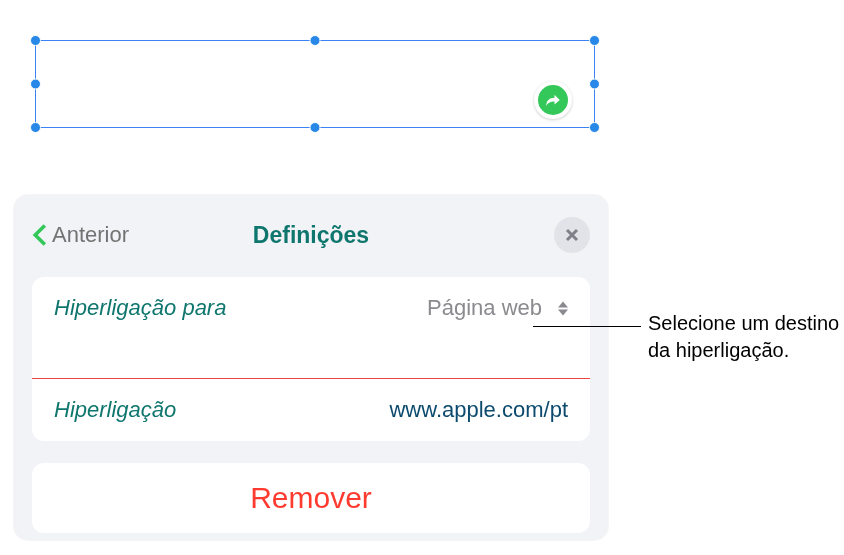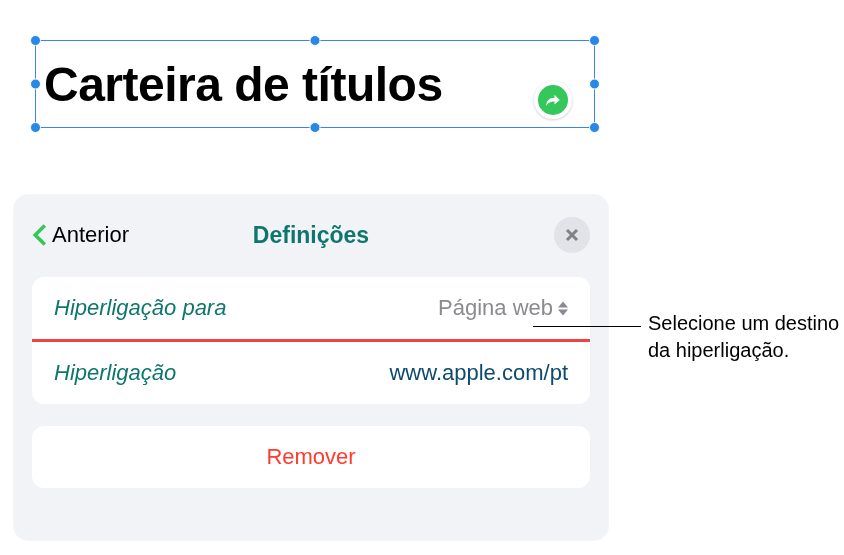--- a/index.html
+++ b/index.html
@@ -87,21 +87,21 @@
       display: flex;
       align-items: center;
       position: relative;
       height: 44px;
       margin-bottom: 20px;
     }
     .back-btn {
       display: flex;
       align-items: center;
       gap: 4px;
-      color: #000000;
+      color: #737373;
       font-size: 22px;
       cursor: pointer;
       justify-content: space-between;
     }
     .back-btn svg {
       width: 16px;
       height: 24px;
       stroke: #34c759;
       stroke-width: 3;
       fill: none;
@@ -138,30 +138,31 @@
       overflow: hidden;
     }
     .settings-row {
       display: flex;
       align-items: center;
       justify-content: space-between;
       padding: 18px 22px;
       font-size: 22px;
     }
     .settings-row + .settings-row {
-      border-top: 3px solid #ef4444;
+      border-top: 1px solid #ef4444;
+      margin-top: 39px;
     }
     .row-label {
       color: #0f766e;
       font-style: italic;
     }
     .row-value {
       display: flex;
       align-items: center;
-      gap: 5px;
+      gap: 16px;
       color: #8a8a8f;
     }
     .row-value.placeholder {
       color: #0c4a6e;
     }
     .stepper-icon {
       display: inline-flex;
       flex-direction: column;
       gap: 1px;
     }
@@ -169,21 +170,21 @@
       width: 10px;
       height: 7px;
       fill: #8a8a8f;
     }
     .remove-btn {
       margin-top: 22px;
       background: #ffffff;
       border-radius: 12px;
       padding: 18px;
       text-align: center;
-      font-size: 22px;
+      font-size: 30px;
       color: #ff3b30;
       cursor: pointer;
     }
     .callout {
       position: absolute;
       top: 310px;
       left: 648px;
       font-size: 20px;
       color: #000000;
       line-height: 1.35;
@@ -195,21 +196,20 @@
       width: 108px;
       height: 1px;
       background: #000000;
     }
   </style>
 </head>
 <body>
 
 <div class="canvas-area">
   <div class="selected-textbox">
-    <span class="textbox-text">Carteira de títulos</span>
     <div class="handle tl"></div>
     <div class="handle tm"></div>
     <div class="handle tr"></div>
     <div class="handle ml"></div>
     <div class="handle mr"></div>
     <div class="handle bl"></div>
     <div class="handle bm"></div>
     <div class="handle br"></div>
     <div class="link-badge">
       <svg viewBox="0 0 24 24">

